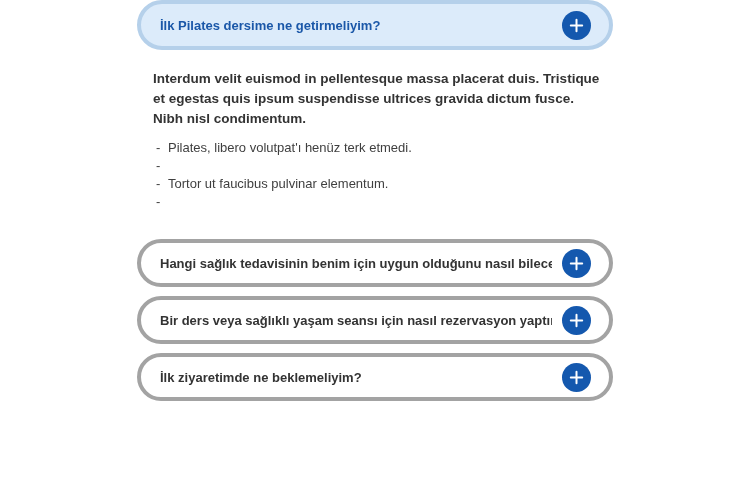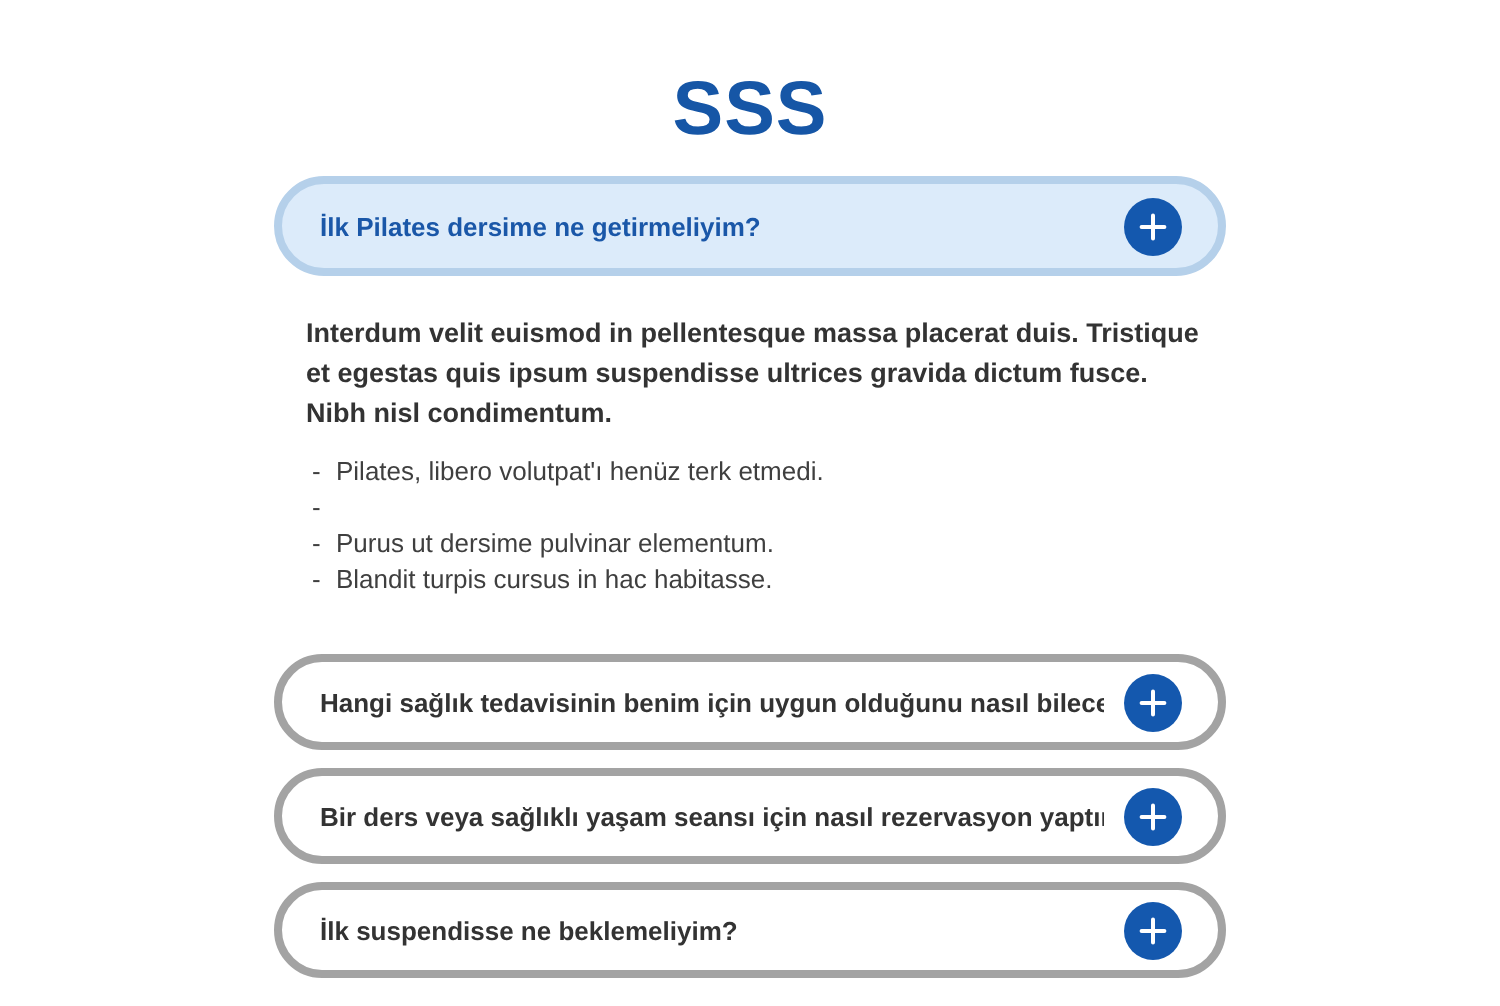--- a/index.html
+++ b/index.html
@@ -93,21 +93,20 @@
     width: 12px;
     min-width: 12px;
     color: #3f3f3f;
   }
 </style>
 </head>
 <body>
 
 <div class="container">
 
-  <h1 class="page-title">SSS</h1>
 
   <div class="faq-item expanded">
     <span class="question">İlk Pilates dersime ne getirmeliyim?</span>
     <button class="plus-btn">
       <span style="display:flex;">
         <svg width="15" height="15" viewBox="0 0 15 15">
           <path d="M7.5 1.8 V13.2 M1.8 7.5 H13.2" stroke="#ffffff" stroke-width="2" stroke-linecap="round" fill="none"></path>
         </svg>
       </span>
     </button>
@@ -118,25 +117,24 @@
     <ul class="answer-list">
       <li>
         <span class="marker">-</span>
         <span>Pilates, libero volutpat'ı henüz terk etmedi.</span>
       </li>
       <li>
         <span class="marker">-</span>
       </li>
       <li>
         <span class="marker">-</span>
-        <span>Purus ut dersime pulvinar elementum.</span>
+        <span>Tortor ut faucibus pulvinar elementum.</span>
       </li>
       <li>
         <span class="marker">-</span>
-        <span>Blandit turpis cursus in hac habitasse.</span>
       </li>
     </ul>
   </div>
 
   <div class="faq-item">
     <span class="question">Hangi sağlık tedavisinin benim için uygun olduğunu nasıl bileceğim?</span>
     <button class="plus-btn">
       <span style="display:flex;">
         <svg width="15" height="15" viewBox="0 0 15 15">
           <path d="M7.5 1.8 V13.2 M1.8 7.5 H13.2" stroke="#ffffff" stroke-width="2" stroke-linecap="round" fill="none"></path>
@@ -150,21 +148,21 @@
     <button class="plus-btn">
       <span style="display:flex;">
         <svg width="15" height="15" viewBox="0 0 15 15">
           <path d="M7.5 1.8 V13.2 M1.8 7.5 H13.2" stroke="#ffffff" stroke-width="2" stroke-linecap="round" fill="none"></path>
         </svg>
       </span>
     </button>
   </div>
 
   <div class="faq-item">
-    <span class="question">İlk suspendisse ne beklemeliyim?</span>
+    <span class="question">İlk ziyaretimde ne beklemeliyim?</span>
     <button class="plus-btn">
       <span style="display:flex;">
         <svg width="15" height="15" viewBox="0 0 15 15">
           <path d="M7.5 1.8 V13.2 M1.8 7.5 H13.2" stroke="#ffffff" stroke-width="2" stroke-linecap="round" fill="none"></path>
         </svg>
       </span>
     </button>
   </div>
 
 </div>

